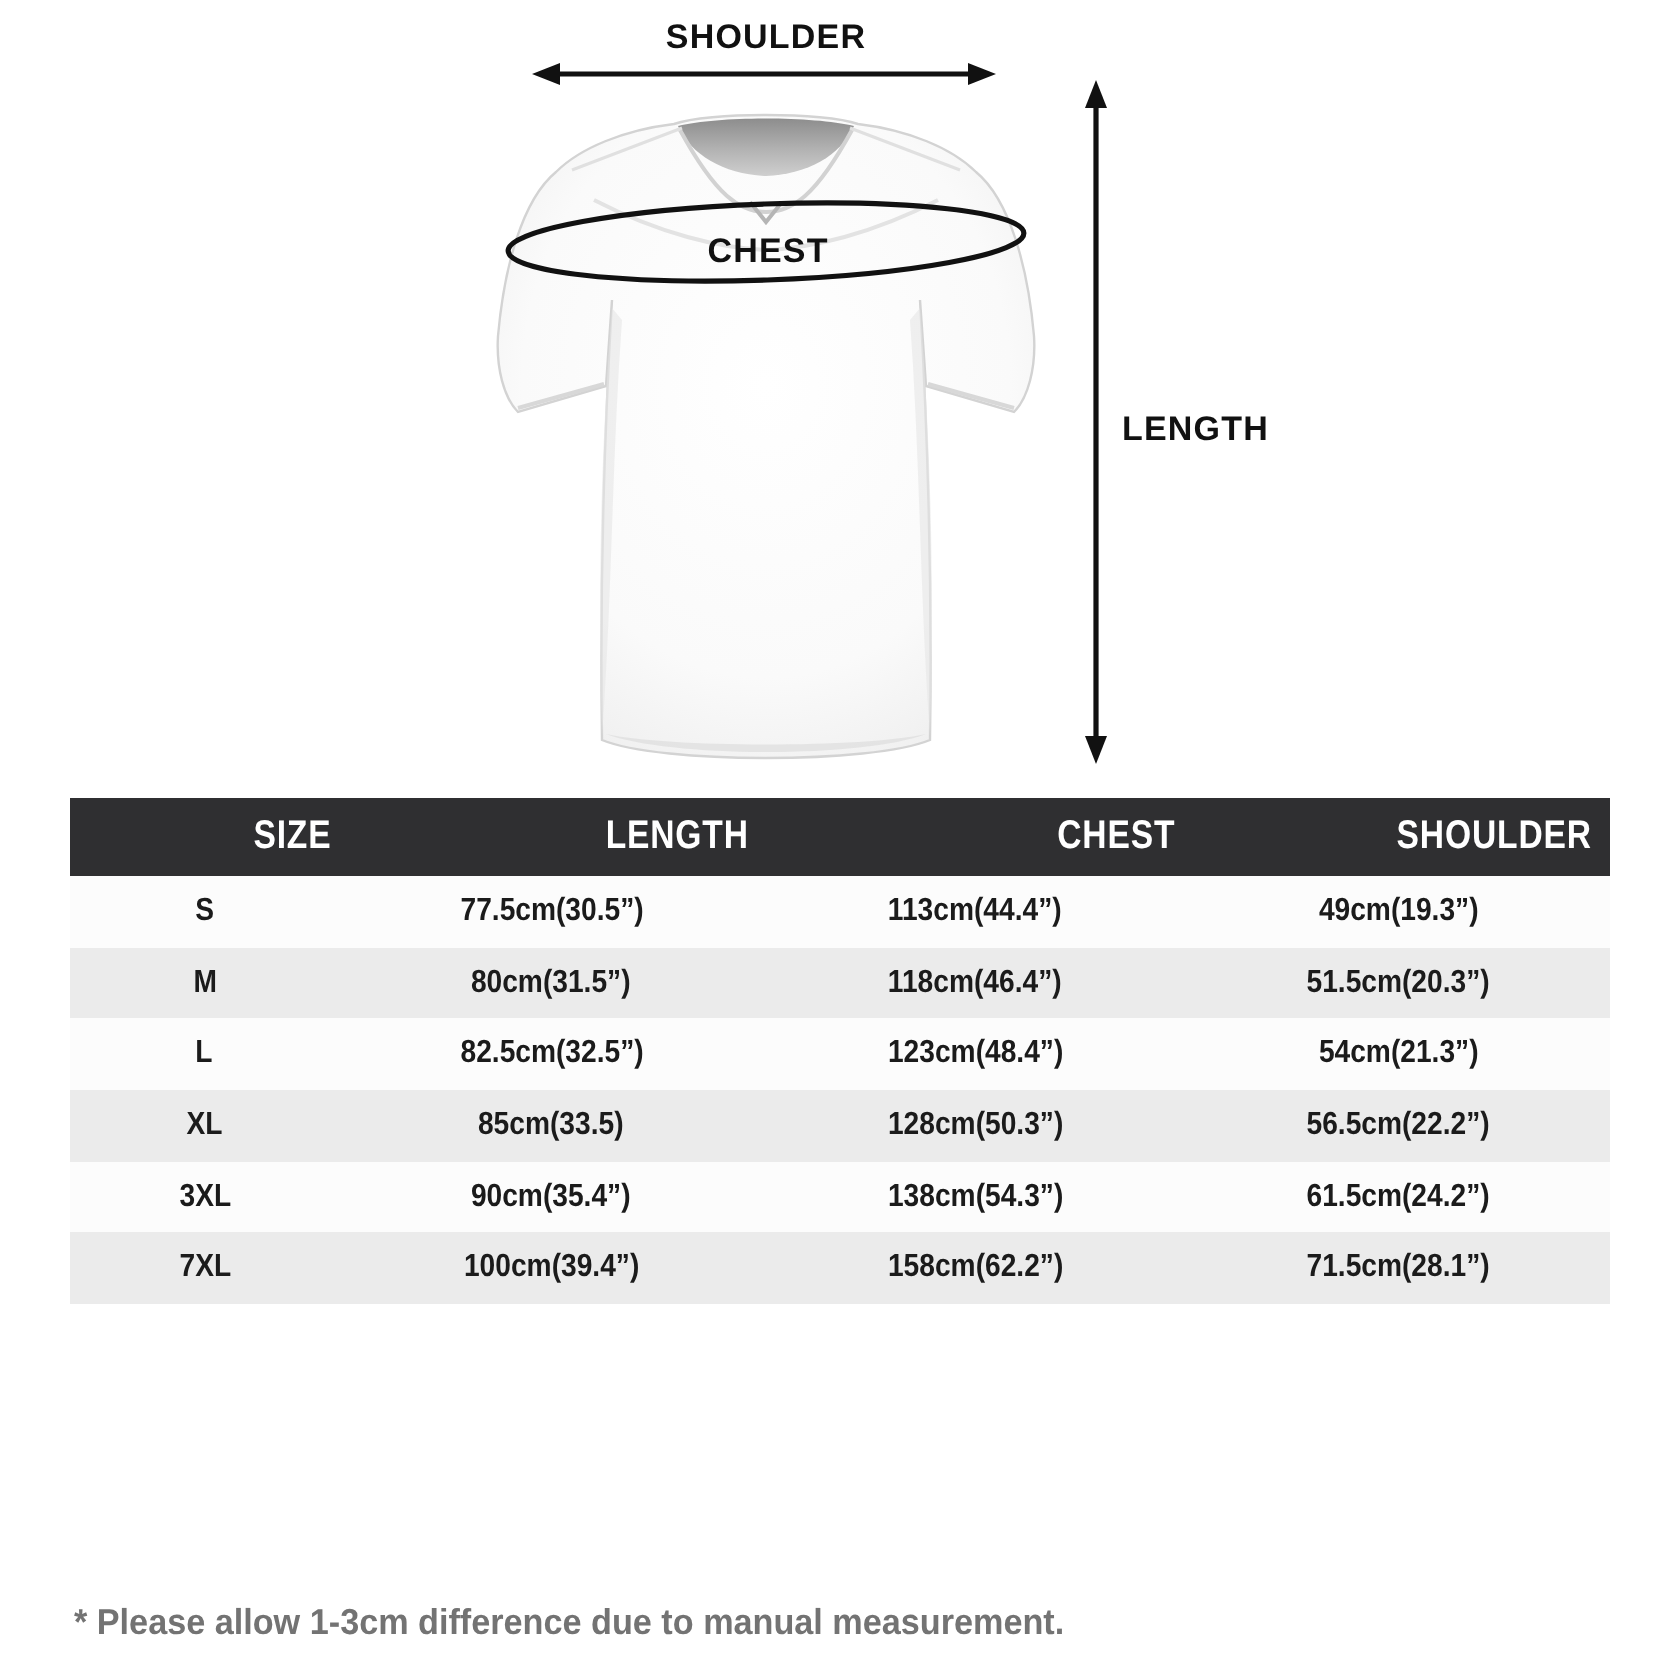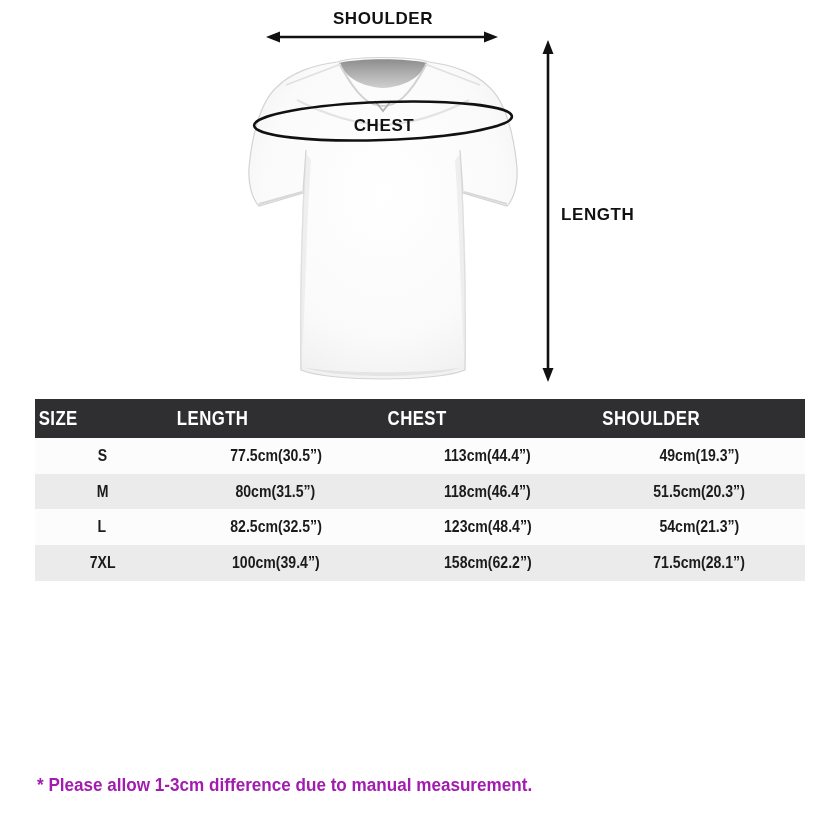--- a/index.html
+++ b/index.html
@@ -21,34 +21,34 @@
   .length-label  { left:561px; top:215px; transform:translateY(-50%); }
   
   .size-table {
     position:absolute; left:35px; top:399px; width:770px;
     border-collapse:collapse; table-layout:fixed;
   }
   .size-table col.c-size { width:17.5%; }
   .size-table col.c-rest { width:27.5%; }
   .size-table th {
     background:#2f2f31; color:#ffffff; height:39px;
-    font-size:20px; font-weight:bold; text-align:left; vertical-align:middle;
+    font-size:20px; font-weight:bold; text-align:right; vertical-align:middle;
   }
   .size-table td {
     height:35.7px; font-size:16px; font-weight:bold; color:#1b1b1b;
     text-align:center; vertical-align:middle;
   }
   .size-table tbody tr:nth-child(odd)  td { background:#fcfcfc; }
   .size-table tbody tr:nth-child(even) td { background:#ebebeb; }
   .cnd  { display:inline-block; transform:scaleX(.88); transform-origin:50% 50%; white-space:nowrap; }
   .cndh { display:inline-block; transform:scaleX(.84); transform-origin:50% 50%; letter-spacing:.5px; white-space:nowrap; }
   
   .footnote {
-    position:absolute; left:37px; top:775px; font-size:18px; font-weight:bold;
-    color:#a21caf; white-space:nowrap;
+    position:absolute; left:37px; top:801px; font-size:18px; font-weight:bold;
+    color:#737373; white-space:nowrap;
   }
   .footnote .cnd { transform-origin:0 50%; transform:scaleX(.95); }
 </style>
 </head>
 <body>
 
 <div class="stage">
 
   <div class="diagram">
     <svg width="840" height="400" viewBox="0 0 840 400">
@@ -149,20 +149,32 @@
         <td><span class="cnd">118cm(46.4”)</span></td>
         <td><span class="cnd">51.5cm(20.3”)</span></td>
       </tr>
       <tr>
         <td><span class="cnd">L</span></td>
         <td><span class="cnd">82.5cm(32.5”)</span></td>
         <td><span class="cnd">123cm(48.4”)</span></td>
         <td><span class="cnd">54cm(21.3”)</span></td>
       </tr>
       <tr>
+        <td><span class="cnd">XL</span></td>
+        <td><span class="cnd">85cm(33.5)</span></td>
+        <td><span class="cnd">128cm(50.3”)</span></td>
+        <td><span class="cnd">56.5cm(22.2”)</span></td>
+      </tr>
+      <tr>
+        <td><span class="cnd">3XL</span></td>
+        <td><span class="cnd">90cm(35.4”)</span></td>
+        <td><span class="cnd">138cm(54.3”)</span></td>
+        <td><span class="cnd">61.5cm(24.2”)</span></td>
+      </tr>
+      <tr>
         <td><span class="cnd">7XL</span></td>
         <td><span class="cnd">100cm(39.4”)</span></td>
         <td><span class="cnd">158cm(62.2”)</span></td>
         <td><span class="cnd">71.5cm(28.1”)</span></td>
       </tr>
     </tbody>
   </table>
 
   <div class="footnote">
     <span class="cnd">* Please allow 1-3cm difference due to manual measurement.</span>

